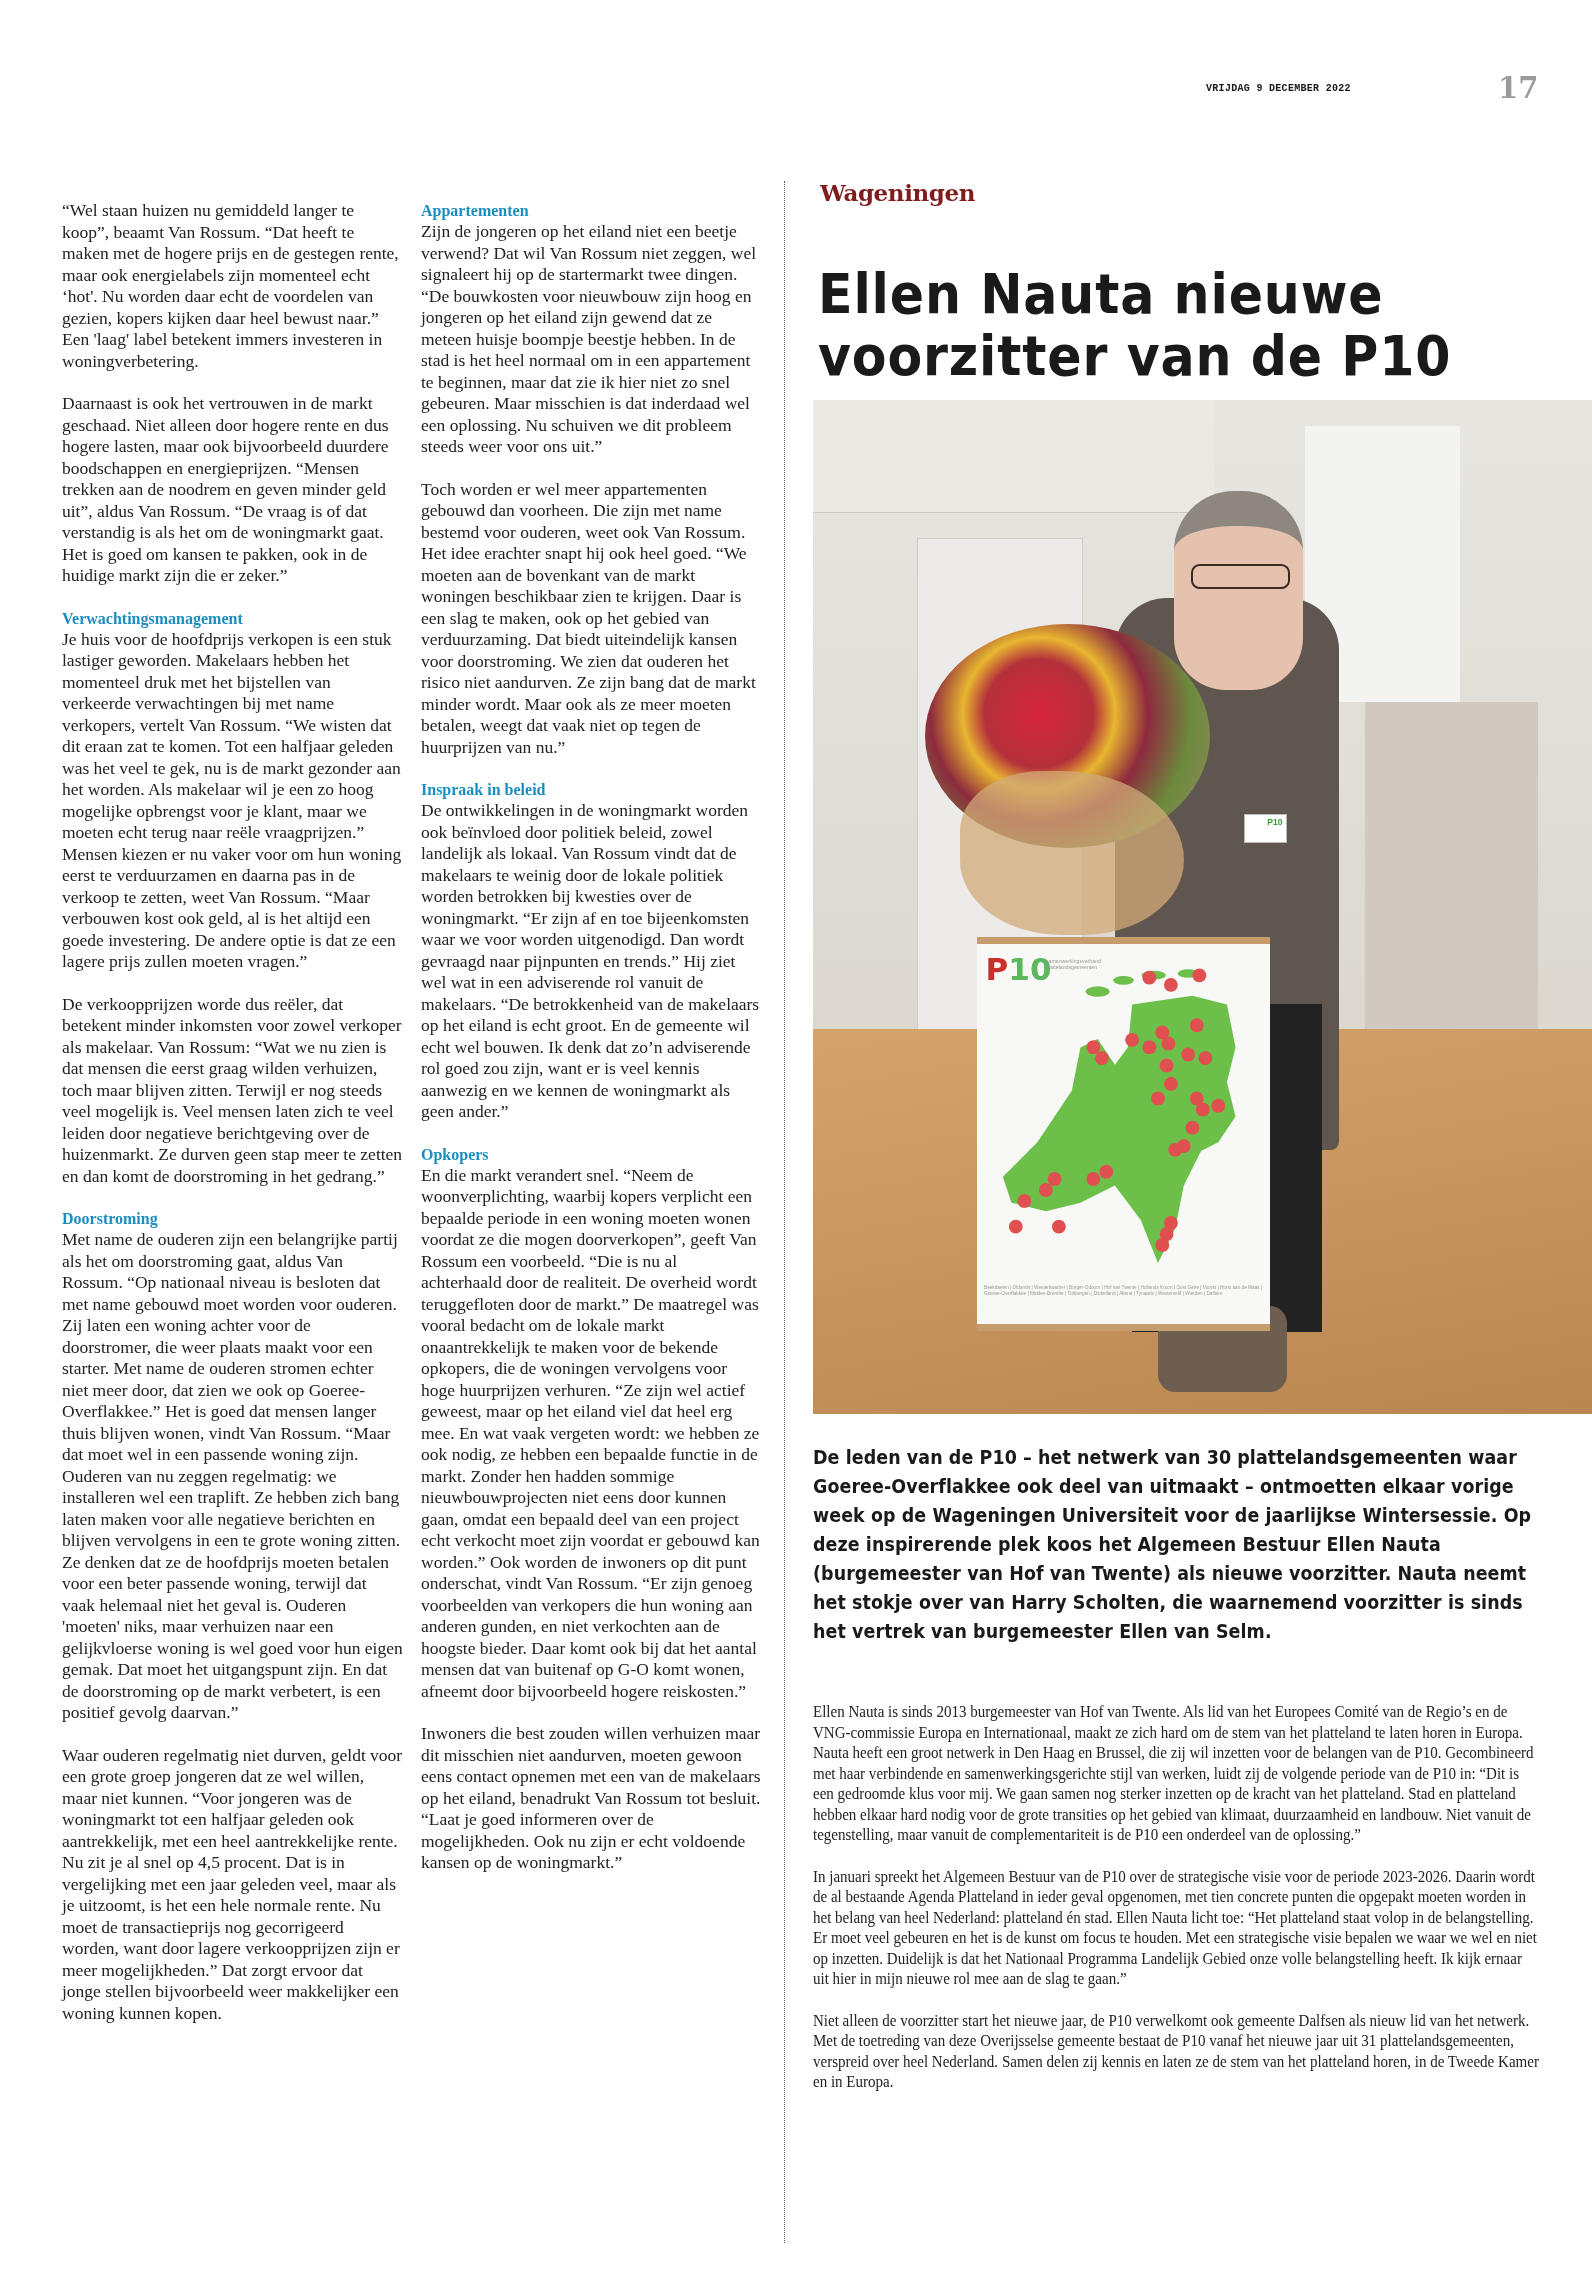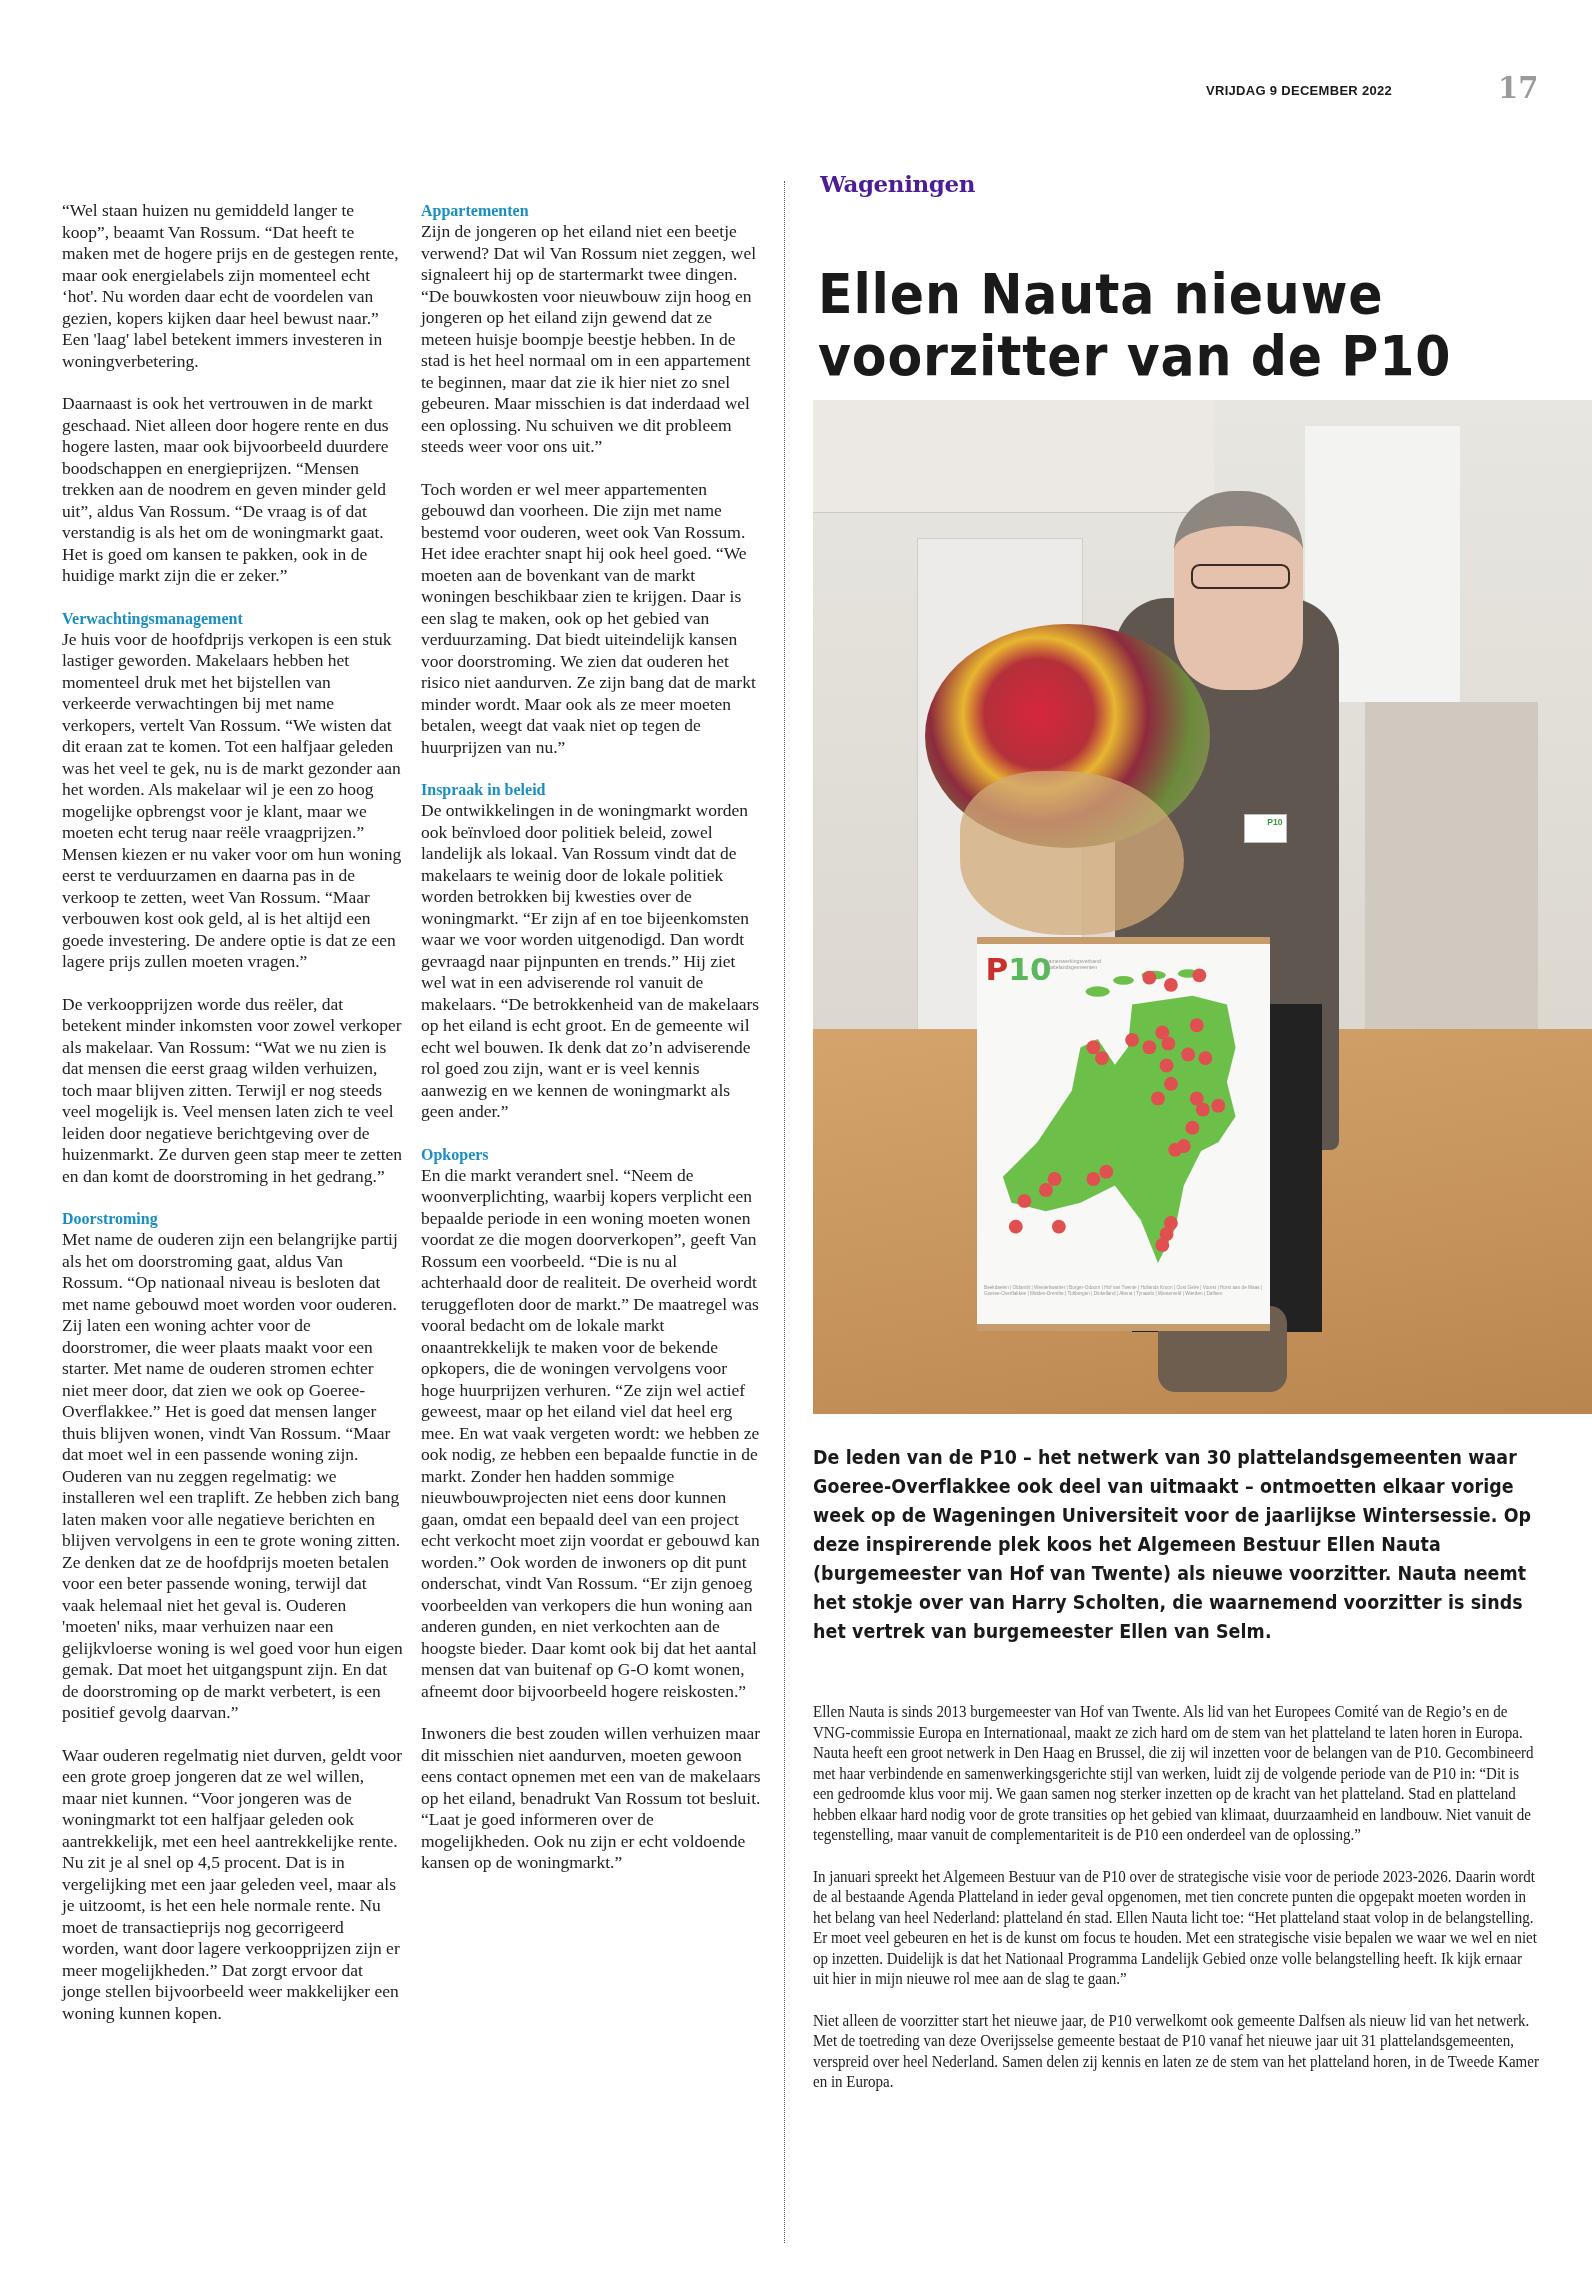--- a/index.html
+++ b/index.html
@@ -1,29 +1,29 @@
 <!DOCTYPE html>
 <html style="font-size:14px"><head>
 <meta charset="utf-8">
 <style>
   html, body { margin: 0; padding: 0; background: #ffffff; }
   body { width: 1592px; height: 2295px; position: relative; overflow: hidden; color: #1e1e1e; }
   .page-header { position: absolute; top: 71px; left: 1206px; width: 345px; height: 35px; }
-  .header-date { position: absolute; left: 0; top: 12px; font-family: Liberation Sans, sans-serif; font-weight: bold; font-size: 13px; letter-spacing: 0.3px; color: #1a1a1a; }
+  .header-date { position: absolute; left: 0; top: 12px; font-family: Liberation Mono, monospace; font-weight: bold; font-size: 10px; letter-spacing: 0.3px; color: #1a1a1a; }
   .page-number { position: absolute; left: 292px; top: 0; font-family: "DejaVu Serif", serif; font-weight: bold; font-size: 29px; color: #9b9b9b; }
 
   .col { position: absolute; top: 200px; font-family: "Liberation Serif", serif; font-size: 17.5px; line-height: 21.5px; color: #222; }
   .col1 { left: 62px; width: 341px; }
   .col2 { left: 421px; width: 341px; }
   .col p { margin: 0 0 21px 0; }
   .subhead { font-family: Liberation Serif, serif; font-weight: bold; color: #1a8ec0; font-size: 16px; line-height: 21px; margin: 0; }
 
   .separator { position: absolute; left: 784px; top: 181px; height: 2062px; border-left: 1.7px dotted #555; }
 
-  .kicker { position: absolute; left: 820px; top: 170px; font-family: "DejaVu Serif", serif; font-weight: bold; font-size: 23px; color: #4c1d95; letter-spacing: -0.4px; }
+  .kicker { position: absolute; left: 820px; top: 179px; font-family: "DejaVu Serif", serif; font-weight: bold; font-size: 23px; color: #7f1d1d; letter-spacing: -0.4px; }
   .headline { position: absolute; left: 818px; top: 226px; width: 742px; font-family: "DejaVu Sans", sans-serif; font-weight: bold; font-size: 55px; line-height: 62px; color: #1a1a1a; letter-spacing: 0.9px; transform: scaleX(0.92); transform-origin: left top; }
 
   .photo { position: absolute; left: 813px; top: 400px; width: 836px; height: 1014px; overflow: hidden; background: #d9d4cc; }
   .photo .wall { position: absolute; left: 0; top: 0; width: 100%; height: 62%; background: linear-gradient(180deg,#e8e6e1 0%, #dcd8d0 100%); }
   .photo .ceiling { position: absolute; left: 0; top: 0; width: 48%; height: 112px; background: #ece9e4; border-bottom: 1.7px solid #cfc9bf; }
   .photo .door { position: absolute; left: 104px; top: 138px; width: 164px; height: 518px; background: #ecebea; border: 1.7px solid #d0cec9; }
   .photo .panel { position: absolute; left: 492px; top: 26px; width: 155px; height: 276px; background: #f3f3f1; }
   .photo .counter { position: absolute; left: 552px; top: 302px; width: 173px; height: 414px; background: #cfc9c0; }
   .photo .floor { position: absolute; left: 0; top: 62%; width: 100%; height: 38%; background: linear-gradient(170deg,#d4a46c 0%, #c4925a 60%, #b9854f 100%); }
   .photo .person-body { position: absolute; left: 302px; top: 198px; width: 224px; height: 552px; background: #5f5650; border-radius: 52px 52px 8.6px 8.6px; }

